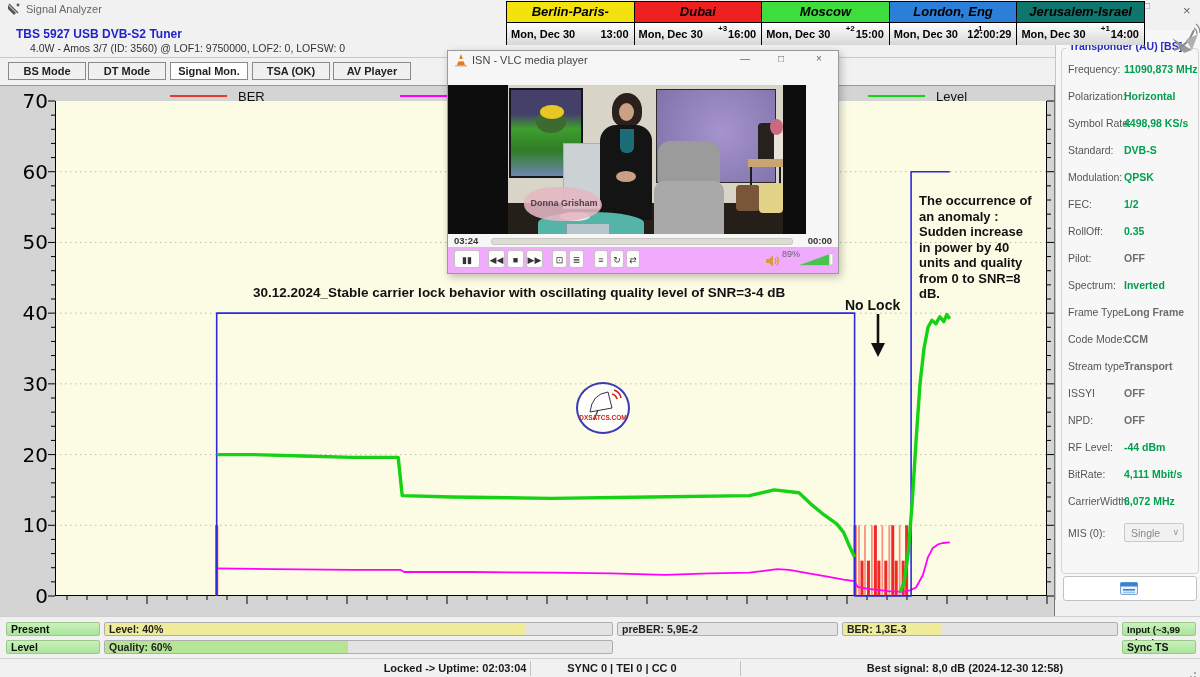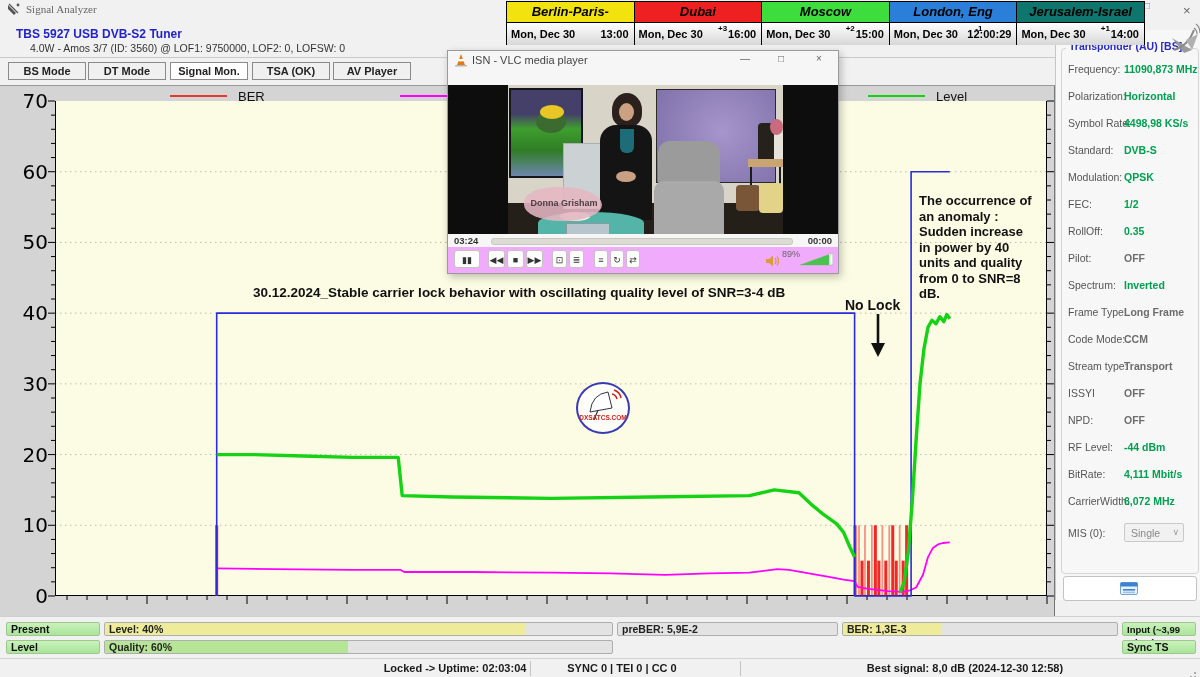--- a/index.html
+++ b/index.html
@@ -1,20 +1,20 @@
 <!DOCTYPE html>
 <html><head>
 <meta charset="utf-8">
 <style>
   html,body{margin:0;padding:0;}
   #app{position:relative;width:1200px;height:677px;background:#f1f1f1;
        font-family:"Liberation Sans",sans-serif;overflow:hidden;color:#222;}
   
   .titlebar{position:absolute;left:0;top:0;width:1200px;height:18px;background:#f1f1f1;}
-  .titlebar .ttl{position:absolute;left:26px;top:3px;font-size:11px;color:#666;font-family:Liberation Serif, serif;}
+  .titlebar .ttl{position:absolute;left:26px;top:3px;font-size:11px;color:#666;}
   .app-ico{position:absolute;left:7px;top:2px;}
   .win-max{position:absolute;left:1144px;top:0px;font-size:10px;color:#888;}
   .win-close{position:absolute;left:1183px;top:3px;font-size:13px;color:#666;}
   
   .clocks{position:absolute;left:507px;top:1px;width:643px;height:44px;display:flex;z-index:30;}
   .clock{width:128.6px;border:1px solid #000;box-sizing:border-box;margin-left:-1px;}
   .clock .hd{height:20px;border-bottom:1px solid #000;font-size:13px;font-weight:bold;
              font-style:italic;text-align:center;line-height:20px;color:#000;}
   .clock .bd{height:22px;background:linear-gradient(#ffffff,#d7d7d7);position:relative;
              font-size:11px;font-weight:bold;color:#000;}
@@ -52,21 +52,21 @@
   .wm-txt{position:absolute;left:1px;top:32px;width:52px;text-align:center;font-size:6.5px;
           font-weight:bold;color:#cc2222;}
   
   .vlc{position:absolute;left:447px;top:50px;width:390px;height:222px;background:#f6f6f6;
        border:1px solid #9a9a9a;box-shadow:2px 3px 8px rgba(0,0,0,.25);z-index:40;}
   .vlc-tb{position:absolute;left:0;top:0;width:100%;height:18px;background:#f6f6f6;}
   .vlc-title{position:absolute;left:24px;top:3px;font-size:11px;color:#444;}
   .vlc-btn{position:absolute;top:2px;font-size:10px;color:#666;width:18px;text-align:center;}
   .vlc-menu{position:absolute;left:0;top:18px;width:100%;height:16px;}
   .vlc-mi{position:absolute;top:1px;font-size:11px;color:#8a8a8a;}
-  .vlc-video{position:absolute;left:0;top:34px;width:390px;height:149px;background:#0d0d0d;overflow:hidden;}
+  .vlc-video{position:absolute;left:0;top:34px;width:358px;height:149px;background:#0d0d0d;overflow:hidden;}
   .scene{position:absolute;left:60px;top:0;width:275px;height:149px;background:#d8d4c8;}
   .scene div{position:absolute;}
   .vlc-seekrow{position:absolute;left:0;top:183px;width:100%;height:13px;}
   .vlc-time{position:absolute;top:1px;font-size:9.5px;font-weight:bold;color:#333;}
   .vlc-seek{position:absolute;left:43px;top:4px;width:300px;height:5px;background:#dcdcd4;
             border-radius:3px;border:1px solid #c8c8c0;}
   .vlc-ctrl{position:absolute;left:0;top:196px;width:100%;height:26px;background:#f0abfc;}
   .cbtn{position:absolute;top:3px;height:18px;background:#fdfdfd;border:1px solid #c4c4bc;
         border-radius:3px;text-align:center;font-size:9px;line-height:18px;color:#333;box-sizing:border-box;}
   .vol-pct{position:absolute;top:2px;font-size:9px;color:#666;}

